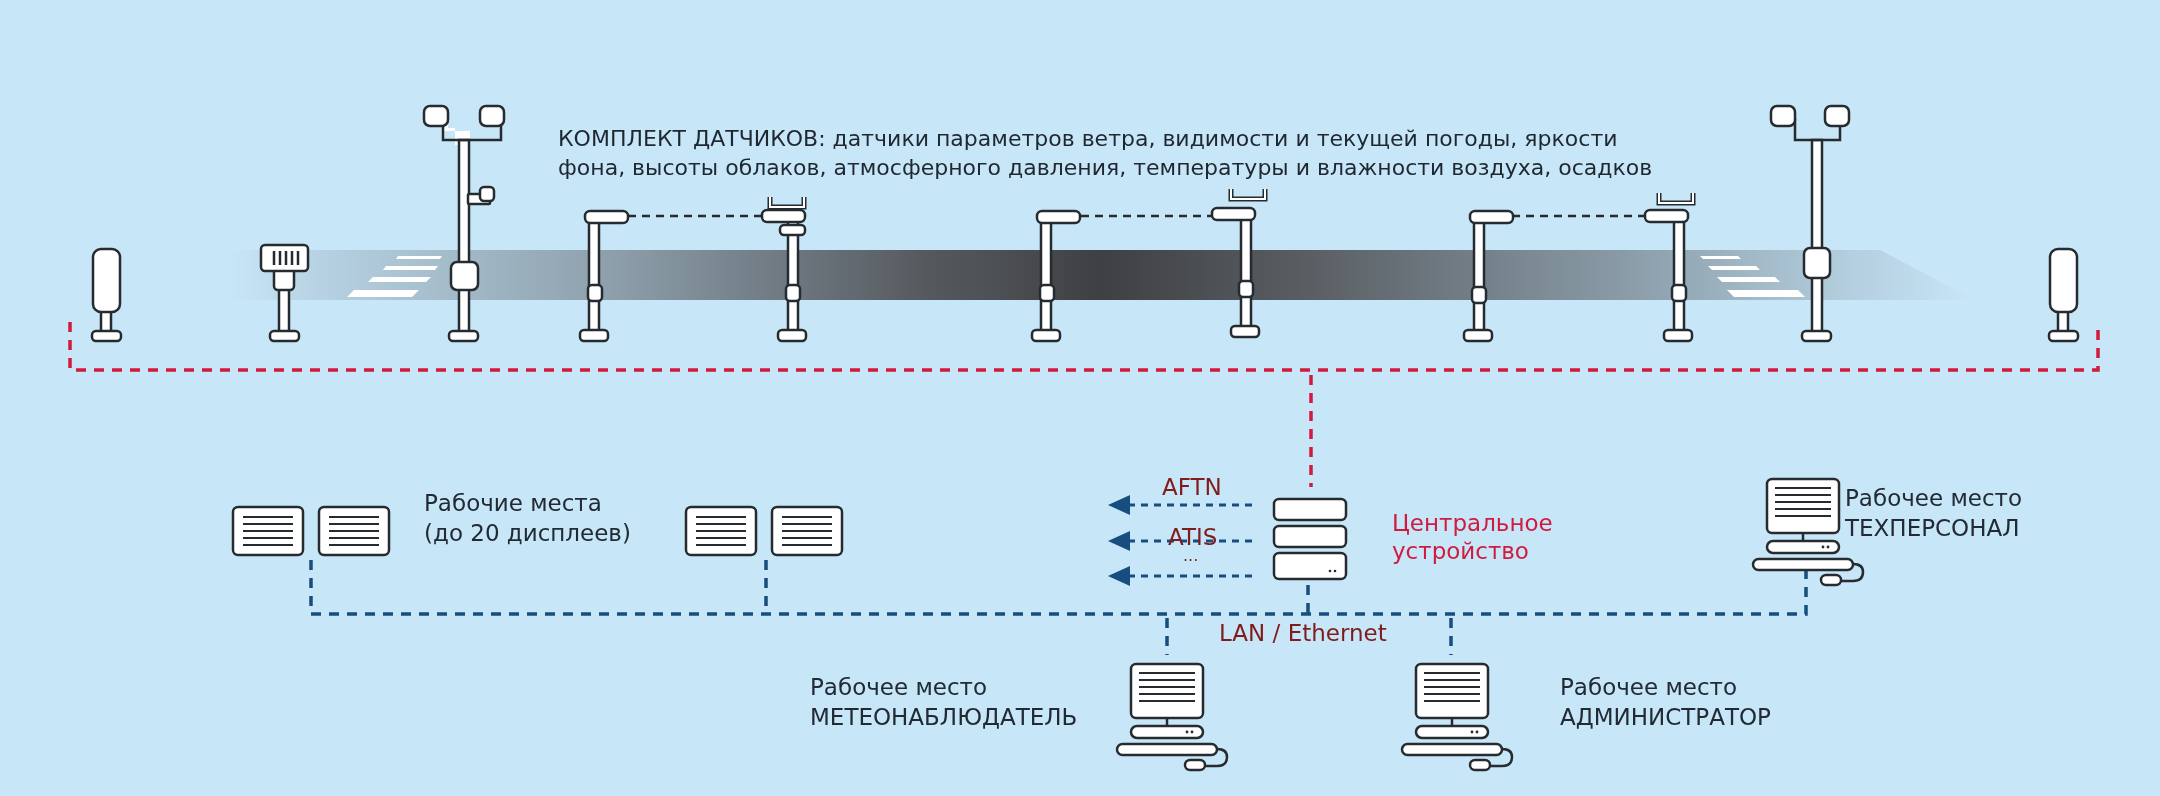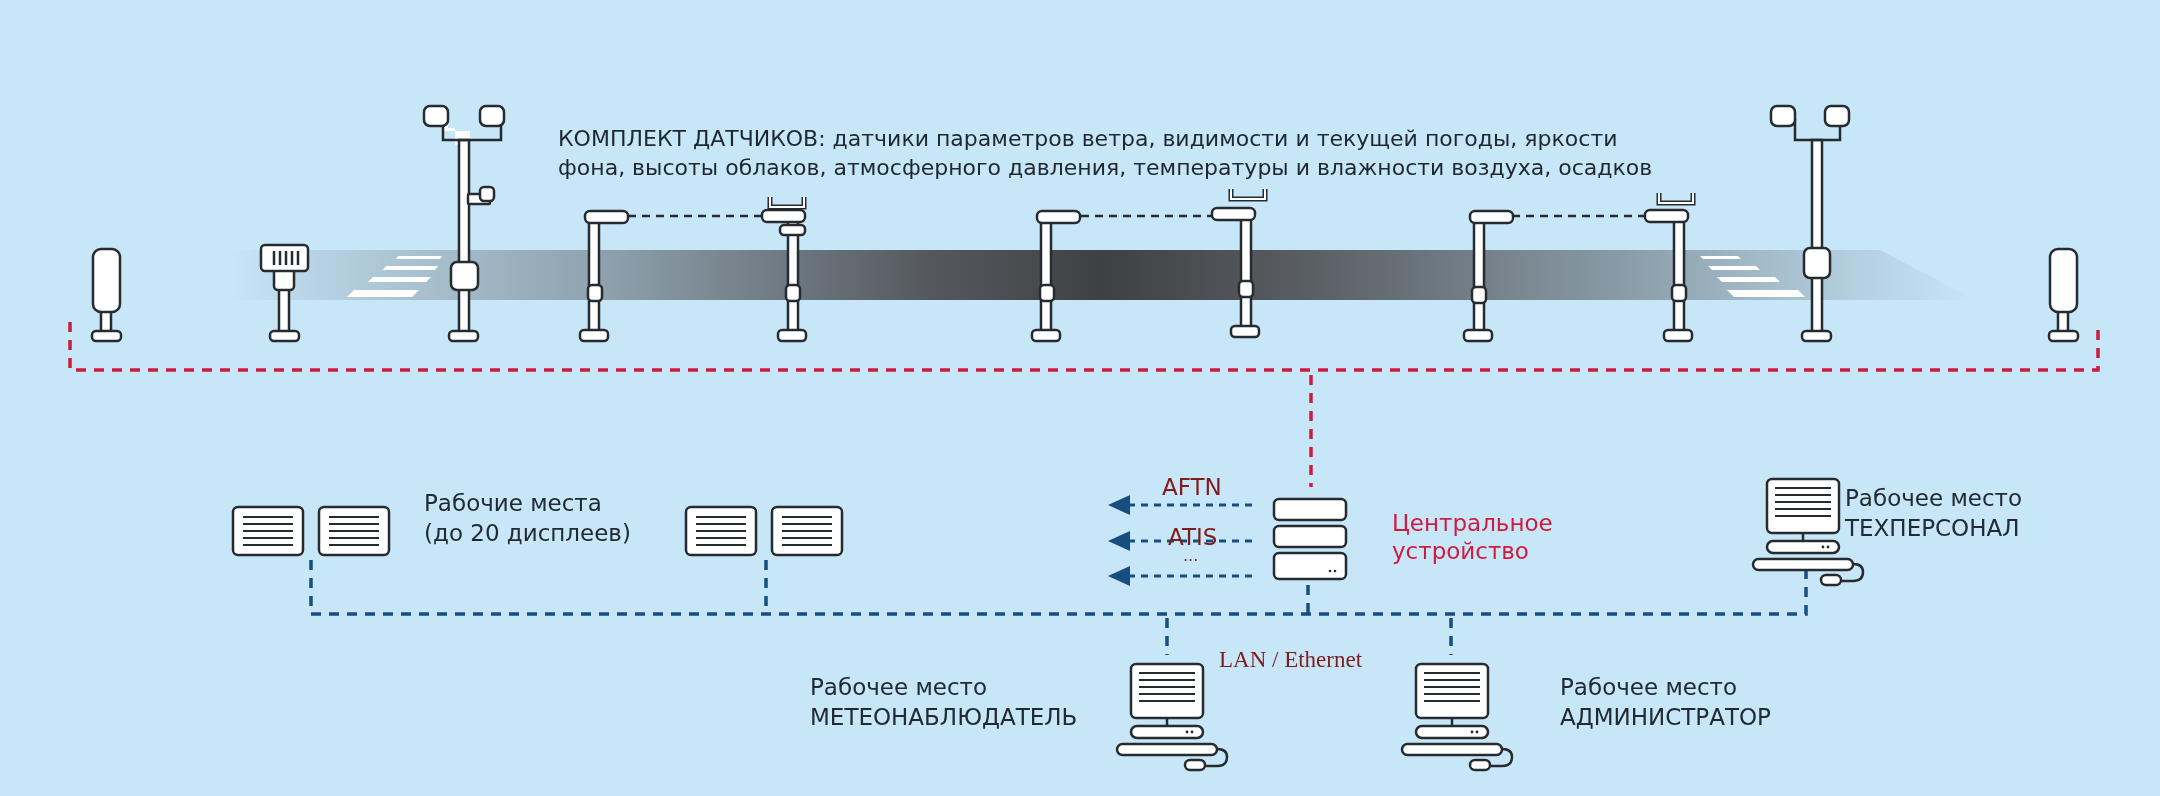--- a/index.html
+++ b/index.html
@@ -226,21 +226,21 @@
 
 <div class="net" style="left:1162px;top:474px;">AFTN</div>
 <div class="net" style="left:1168px;top:512px;margin-top:12px;">ATIS</div>
 <div class="net" style="left:1183px;top:546px;font-size:16px;">...</div>
 
 <div class="red" style="left:1364px;top:509px;margin-left:28px;">
   <div>Центральное</div>
   <div>устройство</div>
 </div>
 
-<div class="net" style="left:1219px;top:647px;font-family:Liberation Serif, serif;">LAN / Ethernet</div>
+<div class="net" style="left:1219px;top:620px;">LAN / Ethernet</div>
 
 <div class="lbl center" style="left:1845px;top:483px;width:215px;">
   <div>Рабочее место</div>
   <div>ТЕХПЕРСОНАЛ</div>
 </div>
 
 <div class="lbl center" style="left:810px;top:672px;width:280px;">
   <div>Рабочее место</div>
   <div>МЕТЕОНАБЛЮДАТЕЛЬ</div>
 </div>

